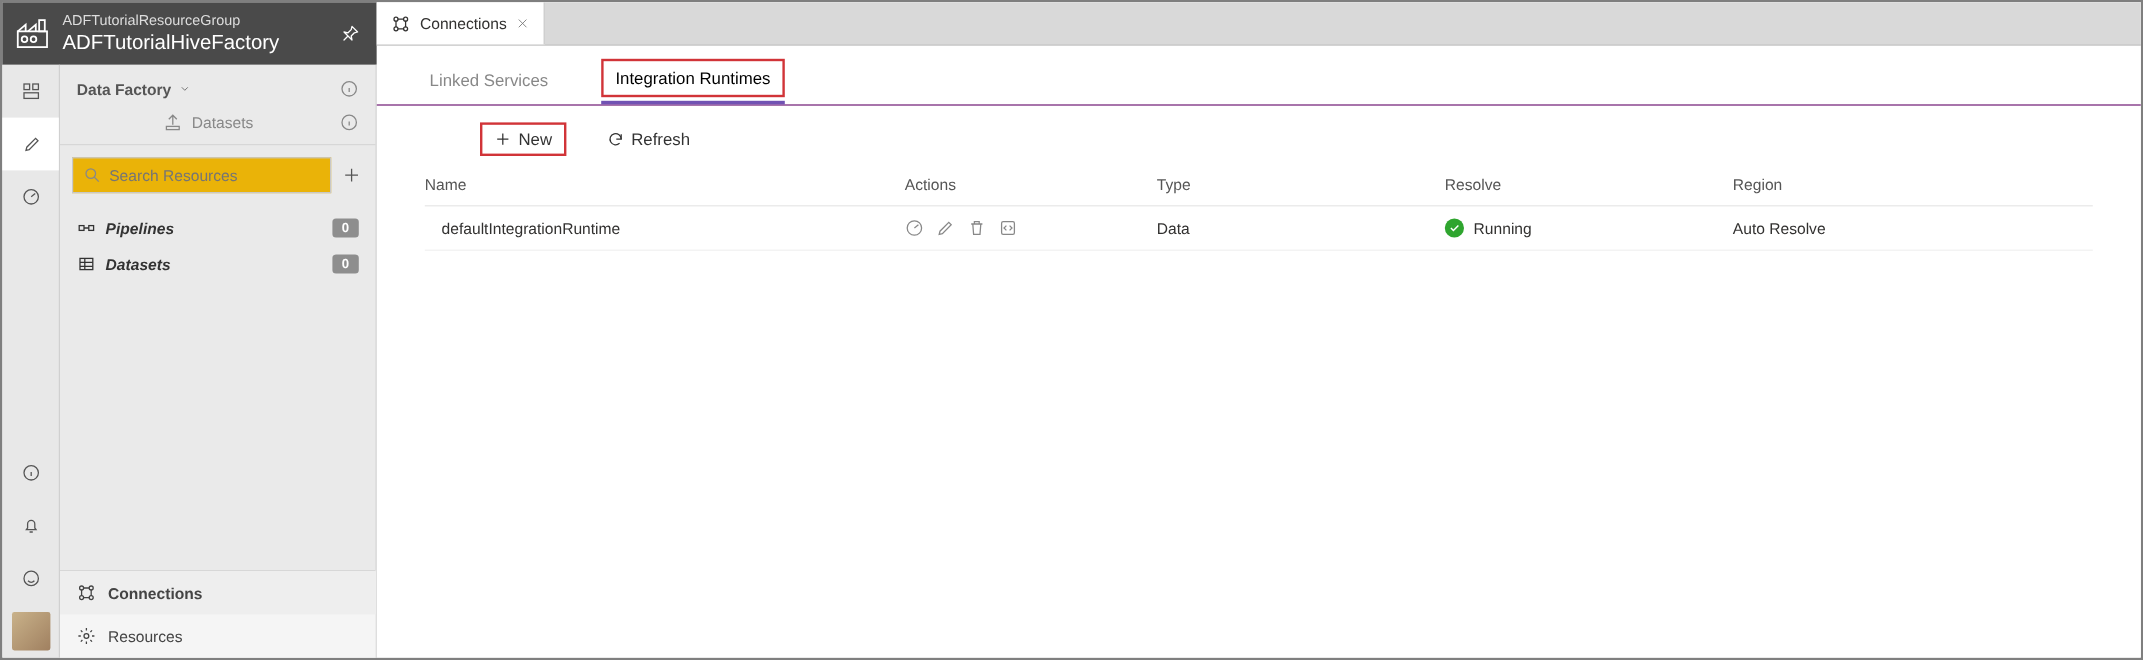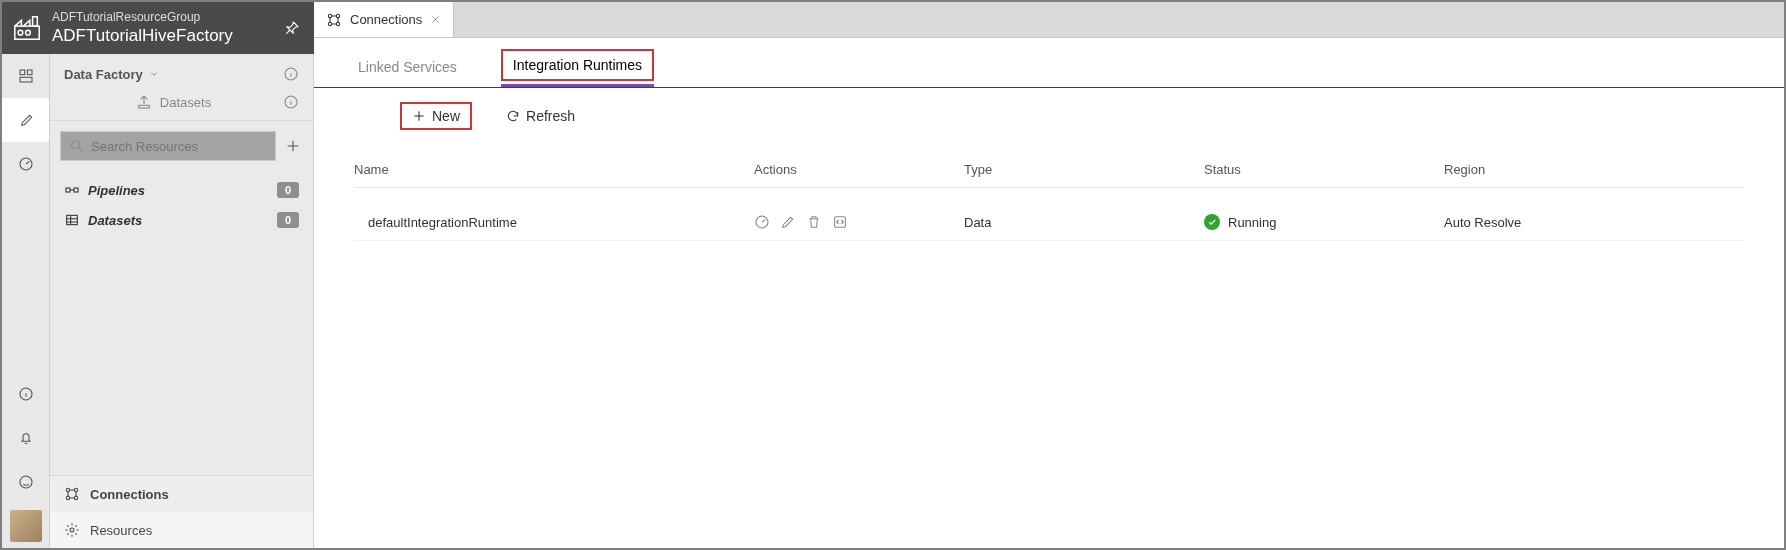--- a/index.html
+++ b/index.html
@@ -23,21 +23,21 @@
   .headerband .pin { margin-left: auto; cursor: pointer; }
 
   
   .sidecol { width: 264px; background: #eaeaea; display: flex; flex-direction: column; border-right: 1px solid #d0d0d0; }
   .side-inner { flex: 1; display: flex; flex-direction: column; padding: 0; }
   .crumbs { padding: 12px 14px 8px; display: flex; align-items: center; justify-content: space-between; color: #555; font-weight: 600; }
   .crumbs .cr-left { display: flex; align-items: center; gap: 6px; }
   .publish-row { padding: 4px 14px 10px; display: flex; align-items: center; justify-content: space-between; color: #888; border-bottom: 1px solid #d7d7d7; }
   .publish-row .pb-left { display: flex; align-items: center; gap: 8px; margin: 0 auto; }
   .search-row { padding: 10px 10px 8px; display: flex; align-items: center; gap: 6px; }
-  .search-box { flex: 1; height: 30px; background: #a3a3a3; border: 1px solid #c8c8c8; display: flex; align-items: center; padding: 0 8px; color: #888; }
+  .search-box { flex: 1; height: 30px; background: #eab308; border: 1px solid #c8c8c8; display: flex; align-items: center; padding: 0 8px; color: #888; }
   .search-box svg { margin-right: 6px; }
   .search-box input { border: 0; outline: 0; flex: 1; font-size: 13px; color: #333; background: transparent; }
   .plus-btn { width: 28px; height: 28px; display: flex; align-items: center; justify-content: center; font-size: 20px; color: #555; cursor: pointer; }
 
   .tree { padding: 6px 10px; }
   .tree-row { display: flex; align-items: center; justify-content: space-between; padding: 7px 4px; cursor: pointer; color: #333; font-weight: 600; }
   .tree-row .tl { display: flex; align-items: center; gap: 8px; font-style: italic; }
   .count-badge { background: #8e8e8e; color: #fff; font-size: 11px; padding: 0 8px; border-radius: 3px; height: 16px; line-height: 16px; }
 
   .side-bottom { margin-top: auto; background: #f5f5f5; border-top: 1px solid #d7d7d7; }
@@ -55,21 +55,21 @@
   .subtab.active { color: #000000; margin-top: 20px; }
   .subtab.hl { border: 2px solid #d13438; padding: 6px 10px; margin-bottom: 6px; position: relative; }
   .subtab.hl::after { content: ""; position: absolute; left: -2px; right: -2px; bottom: -8px; height: 3px; background: #7152b3; }
 
   .toolbar { display: flex; align-items: center; gap: 24px; padding: 14px 40px 10px; margin-left: 46px; }
   .tb-btn { display: flex; align-items: center; gap: 6px; color: #333; cursor: pointer; font-size: 14px; padding: 4px 10px; }
   .tb-btn.hl { border: 2px solid #d13438; }
   .tb-btn svg { width: 14px; height: 14px; }
 
   .grid { padding: 0 40px; }
-  .grid-head, .grid-row { display: grid; grid-template-columns: 400px 210px 240px 240px 1fr; align-items: center; margin-top: 16px; }
+  .grid-head, .grid-row { display: grid; grid-template-columns: 400px 210px 240px 240px 1fr; align-items: center; }
   .grid-head { color: #555; font-size: 13px; padding: 6px 0 10px; border-bottom: 1px solid #e6e6e6; }
   .grid-row { padding: 10px 0; border-bottom: 1px solid #f0f0f0; }
   .grid-row .name { padding-left: 14px; }
   .actions { display: flex; align-items: center; gap: 10px; color: #888; }
   .status-cell { display: flex; align-items: flex-end; gap: 8px; }
   .ok-badge { width: 16px; height: 16px; border-radius: 50%; background: #2fa52f; display: flex; align-items: center; justify-content: center; }
   .ok-badge svg { width: 10px; height: 10px; }
 
   svg { display: block; }
   .ico { width: 16px; height: 16px; stroke: currentColor; fill: none; stroke-width: 1.6; }
@@ -284,21 +284,21 @@
           </svg>
         <span>Refresh</span>
       </div>
     </div>
 
     <div class="grid">
       <div class="grid-head">
         <div>Name</div>
         <div>Actions</div>
         <div>Type</div>
-        <div>Status</div>
+        <div>Resolve</div>
         <div>Region</div>
       </div>
 
       <div class="grid-row">
         <div class="name">defaultIntegrationRuntime</div>
         <div class="actions">
           <svg class="ico" viewBox="0 0 24 24">
               <circle cx="12" cy="12" r="9"></circle>
               <path d="M12 12l5-4"></path>
             </svg>

